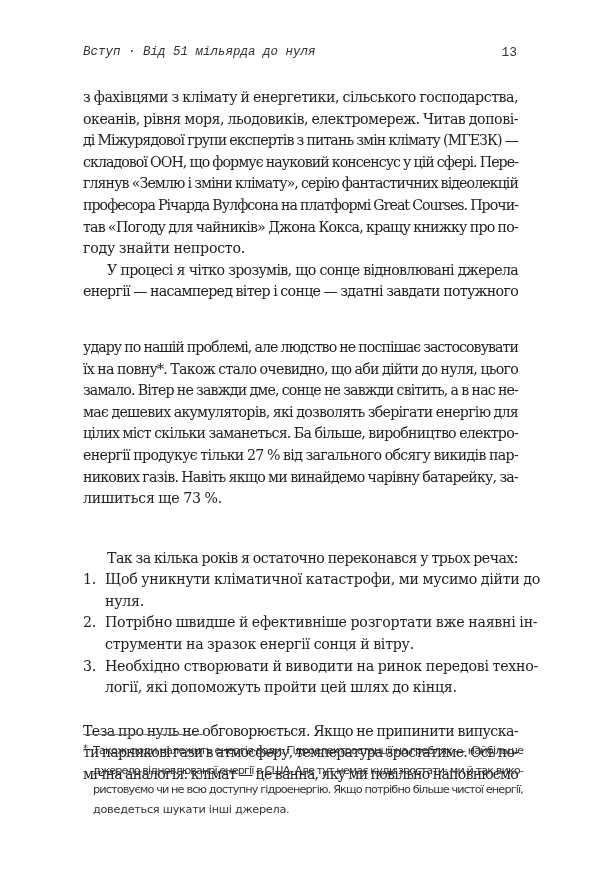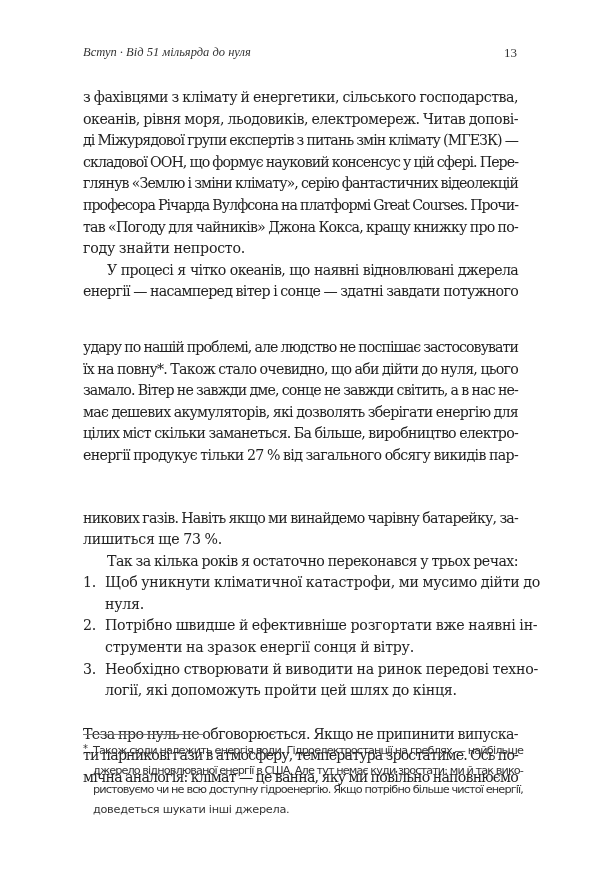--- a/index.html
+++ b/index.html
@@ -1,18 +1,18 @@
 <!DOCTYPE html>
 <html><head>
 <meta charset="utf-8">
 <style>
   html, body { margin:0; padding:0; background:#ffffff; }
   body { width:600px; height:889px; position:relative; overflow:hidden; color:#222; }
   .header { position:absolute; left:83px; right:83px; top:45px; height:20px;
-    font-family:Liberation Serif, serif; font-style:italic; font-size:12.5px; color:#333;text-align:right; }
+    font-family:Liberation Mono, monospace; font-style:italic; font-size:12.5px; color:#333;text-align:right; }
   .header .title { position:absolute; left:0; top:0; }
   .header .pageno { position:absolute; right:0; top:0; font-style:normal; font-size:13px; }
   .body { position:absolute; left:83px; width:435px; top:87px;
     font-family:"DejaVu Serif", serif; font-size:14.2px; line-height:21.6px; color:#222;
     text-align:justify; letter-spacing:-0.25px; word-spacing:-0.5px; }
   .line { display:block; white-space:nowrap; text-align:justify; text-align-last:justify; }
   .line.last { text-align-last:left; }
   .indent { padding-left:24px; }
   .li { position:relative; padding-left:22px; }
   .li .num { position:absolute; left:0; }
@@ -36,33 +36,33 @@
     <span class="line" style="letter-spacing: -0.488021px;">з фахівцями з клімату й енергетики, сільського господарства,</span>
     <span class="line" style="letter-spacing: -0.496354px;">океанів, рівня моря, льодовиків, електромереж. Читав допові-</span>
     <span class="line" style="letter-spacing: -0.933216px;">ді Міжурядової групи експертів з питань змін клімату (МГЕЗК) —</span>
     <span class="line" style="letter-spacing: -0.954889px;">складової ООН, що формує науковий консенсус у цій сфері. Пере-</span>
     <span class="line" style="letter-spacing: -0.925907px;">глянув «Землю і зміни клімату», серію фантастичних відеолекцій</span>
     <span class="line" style="letter-spacing: -0.971311px;">професора Річарда Вулфсона на платформі Great Courses. Прочи-</span>
     <span class="line" style="letter-spacing: -0.800318px;">тав «Погоду для чайників» Джона Кокса, кращу книжку про по-</span>
     <span class="line last">году знайти непросто.</span>
   </div>
   <div>
-    <span class="line indent" style="letter-spacing: -0.703933px;">У процесі я чітко океанів, що наявні відновлювані джерела</span>
+    <span class="line indent" style="letter-spacing: -0.703933px;">У процесі я чітко зрозумів, що сонце відновлювані джерела</span>
     <span class="line" style="letter-spacing: -0.709016px;">енергії — насамперед вітер і сонце — здатні завдати потужного</span>
     <span class="line" style="letter-spacing: -0.952369px; margin-top: 34px;">удару по нашій проблемі, але людство не поспішає застосовувати</span>
     <span class="line" style="letter-spacing: -0.750744px;">їх на повну*. Також стало очевидно, що аби дійти до нуля, цього</span>
     <span class="line" style="letter-spacing: -0.871875px;">замало. Вітер не завжди дме, сонце не завжди світить, а в нас не-</span>
     <span class="line" style="letter-spacing: -0.745645px;">має дешевих акумуляторів, які дозволять зберігати енергію для</span>
     <span class="line" style="letter-spacing: -0.762349px;">цілих міст скільки заманеться. Ба більше, виробництво електро-</span>
     <span class="line" style="letter-spacing: -0.696429px;">енергії продукує тільки 27 % від загального обсягу викидів пар-</span>
-    <span class="line" style="letter-spacing: -0.80998px; margin-top: 41px;">никових газів. Навіть якщо ми винайдемо чарівну батарейку, за-</span>
+    <span class="line" style="letter-spacing: -0.80998px;">никових газів. Навіть якщо ми винайдемо чарівну батарейку, за-</span>
     <span class="line last">лишиться ще 73 %.</span>
   </div>
   <div>
-    <span class="line indent last" style="letter-spacing: -0.573276px;">Так за кілька років я остаточно переконався у трьох речах:</span>
+    <span class="line indent last" style="letter-spacing: -0.573276px; margin-top: 38px;">Так за кілька років я остаточно переконався у трьох речах:</span>
   </div>
 
   <div>
     <div class="li">
       <span class="num">1.</span>
       <span class="line" style="letter-spacing: -0.272727px;">Щоб уникнути кліматичної катастрофи, ми мусимо дійти до</span>
       <span class="line last">нуля.</span>
     </div>
     <div class="li">
       <span class="num">2.</span>

